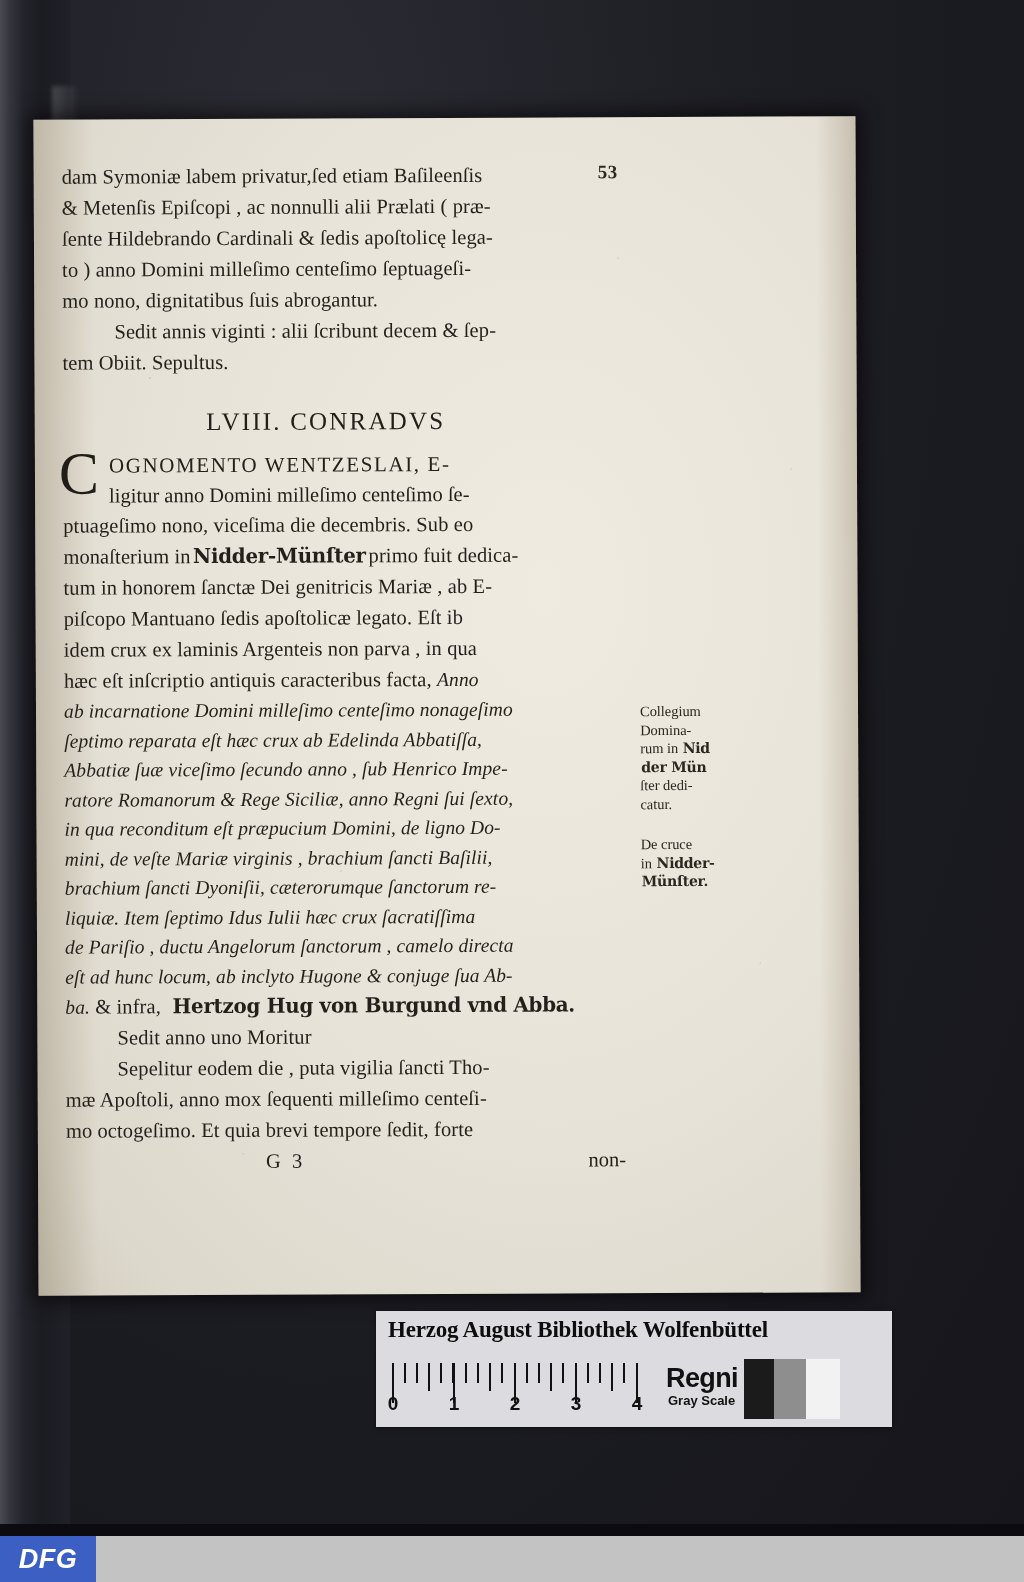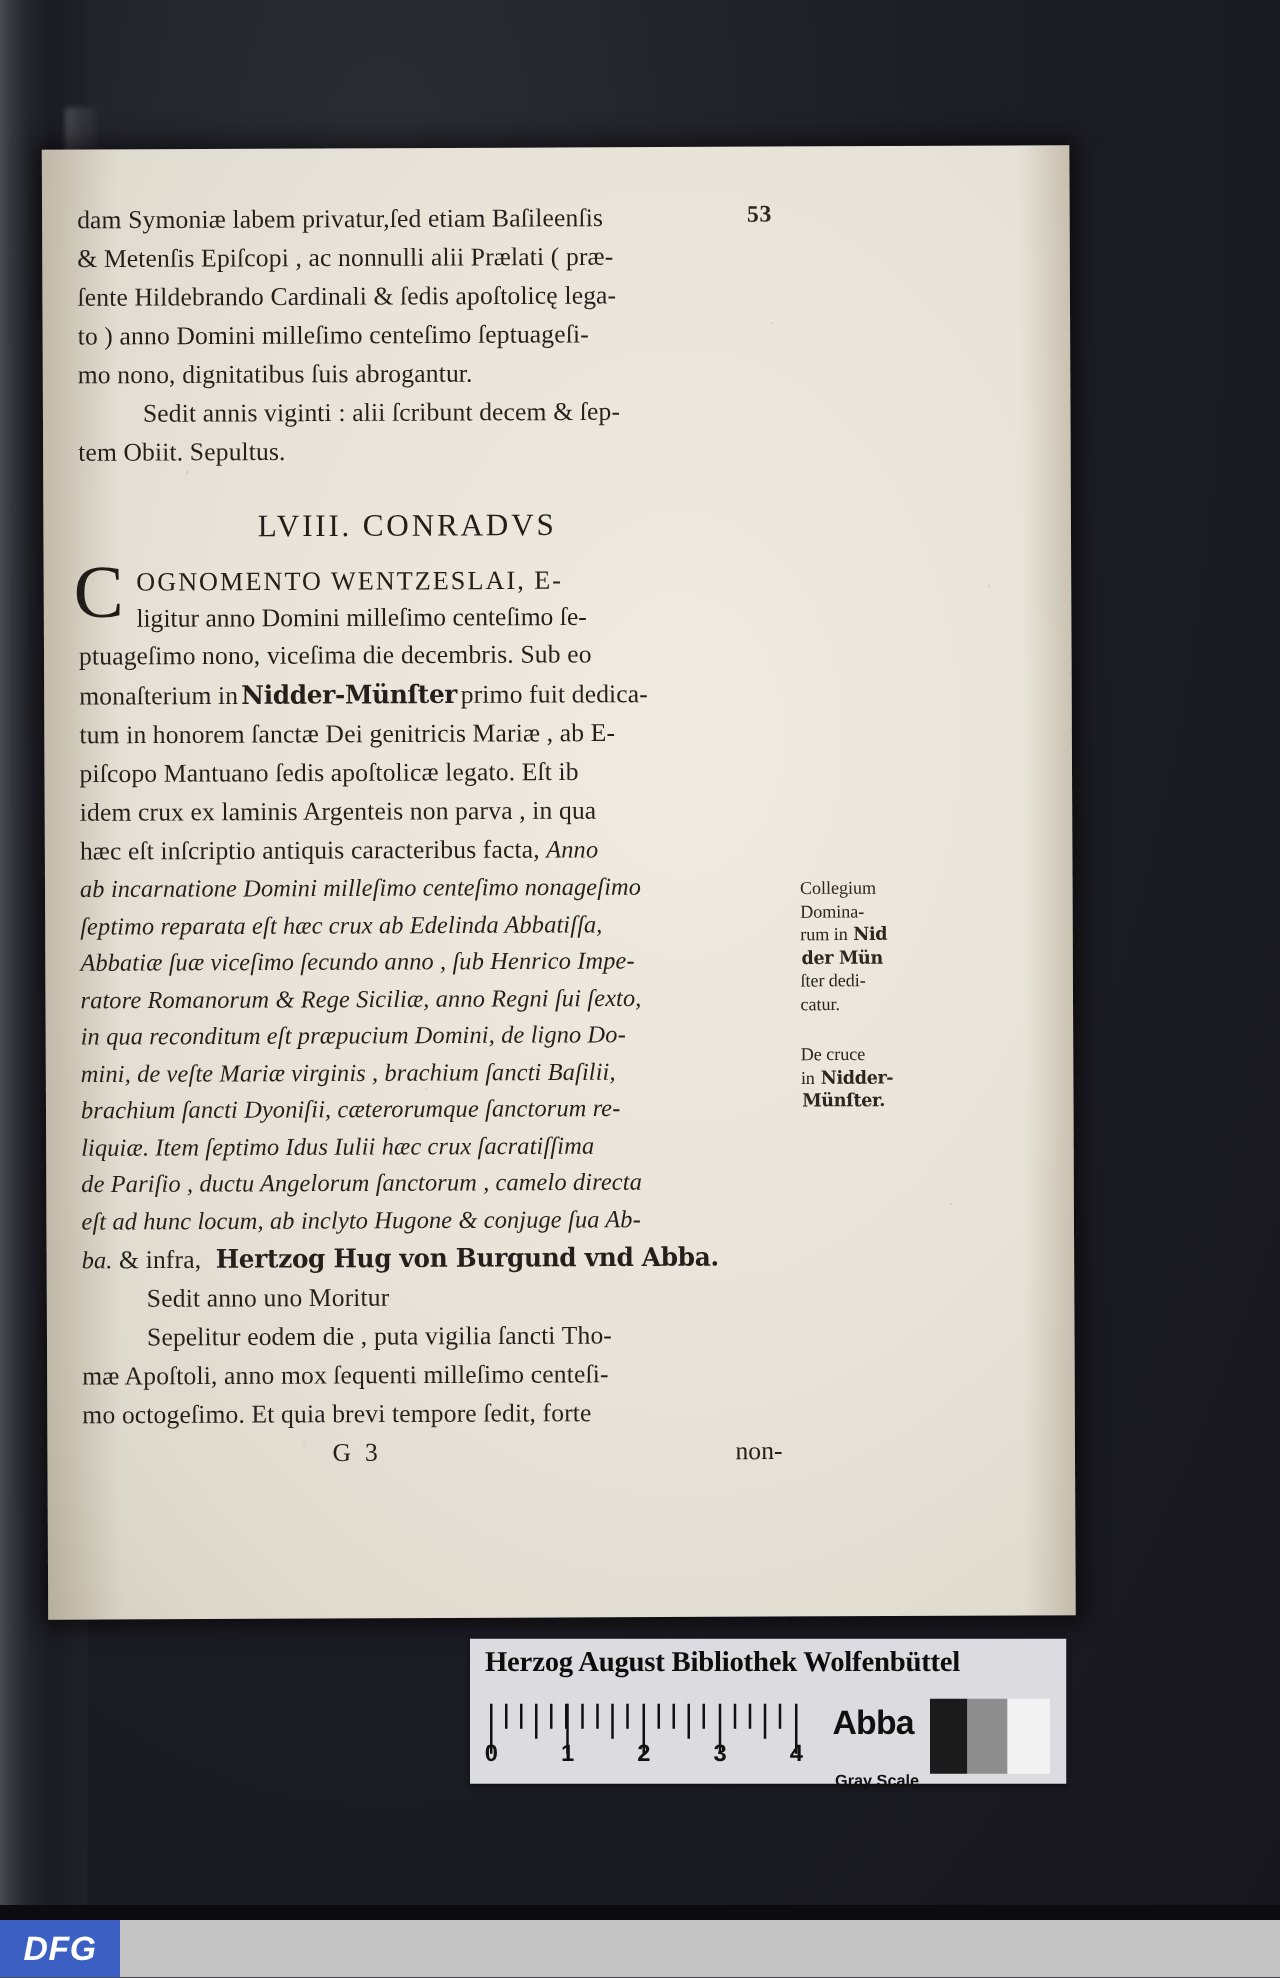--- a/index.html
+++ b/index.html
@@ -109,21 +109,21 @@
     position:absolute;left:604px;width:118px;
     font-size:14.5px;line-height:18.6px;color:#2a2620;
     letter-spacing:-.05px;
   }
   #note-collegium{top:585px;}
   #note-decruce{top:718px;}
   .margin-note .frak{font-size:14.5px;}
 
   
   #target-card{
-    position:absolute;left:376px;top:1311px;width:477px;height:116px;
+    position:absolute;left:376px;top:1311px;width:516px;height:116px;
     background:#dcdce0;
     box-shadow:0 1px 4px rgba(0,0,0,.6);
   }
   #target-title{
     position:absolute;left:12px;top:6px;width:452px;
     font-family:"Liberation Serif", serif;
     font-weight:bold;font-size:23px;letter-spacing:-.2px;
     color:#0d0d0d;white-space:nowrap;
   }
   #ruler{position:absolute;left:12px;top:46px;width:258px;height:64px;}
@@ -133,21 +133,21 @@
     font-weight:bold;font-size:19px;color:#111;transform:translateX(-50%);
   }
   #kodak-word{
     position:absolute;left:290px;top:52px;
     font-family:"Liberation Sans", sans-serif;font-weight:bold;
     font-size:27px;color:#111;letter-spacing:-.6px;
   }
   #kodak-sub{
     position:absolute;left:292px;top:82px;
     font-family:"Liberation Sans", sans-serif;font-weight:bold;
-    font-size:13px;color:#111;margin-top:24px;
+    font-size:13px;color:#111;
   }
   #patches{position:absolute;left:368px;top:48px;width:96px;height:60px;display:flex;}
   .patch{height:100%;}
   .patch.k{width:30px;background:#1b1b1b;}
   .patch.g{width:32px;background:#8e8e8e;}
   .patch.w{width:34px;background:#f2f2f2;}
 
   
   #footer-bar{
     position:absolute;left:0;bottom:0;width:1024px;height:46px;
@@ -286,21 +286,21 @@
     <div class="tick" style="left:235px;top:6px; height:20px;"></div>
     <div class="tick" style="left:248px;top:6px; height:40px;"></div>
 
     <span class="rnum" style="left:5px;">0</span>
     <span class="rnum" style="left:66px;">1</span>
     <span class="rnum" style="left:127px;">2</span>
     <span class="rnum" style="left:188px;">3</span>
     <span class="rnum" style="left:249px;">4</span>
   </div>
 
-  <div id="kodak-word">Abba</div>
+  <div id="kodak-word">Regni</div>
   <div id="kodak-sub">Gray Scale</div>
 
   <div id="patches">
     <div class="patch k" style="background: rgb(27, 27, 27);"></div>
     <div class="patch g" style="background: rgb(142, 142, 142);"></div>
     <div class="patch w" style="background: rgb(242, 242, 242);"></div>
   </div>
 </div>
 
 <div id="footer-gap"></div>

